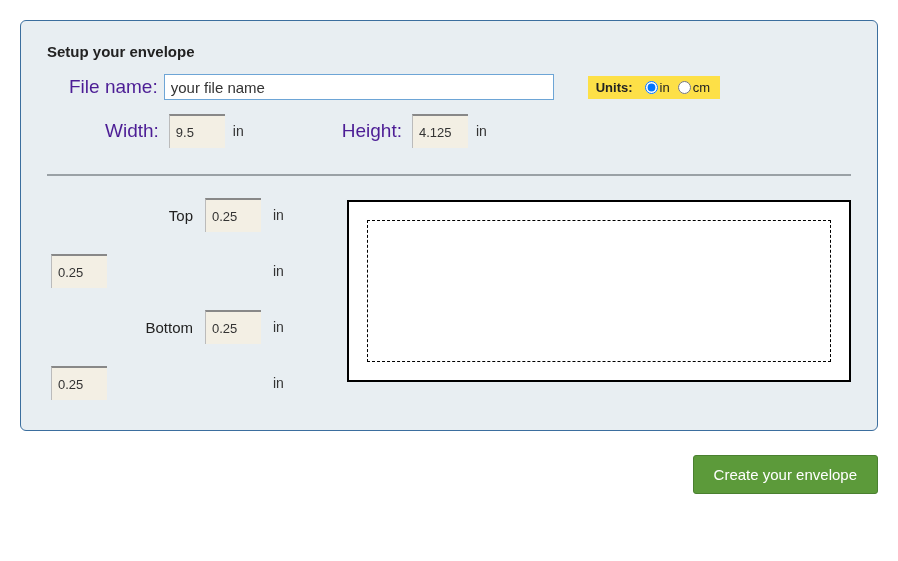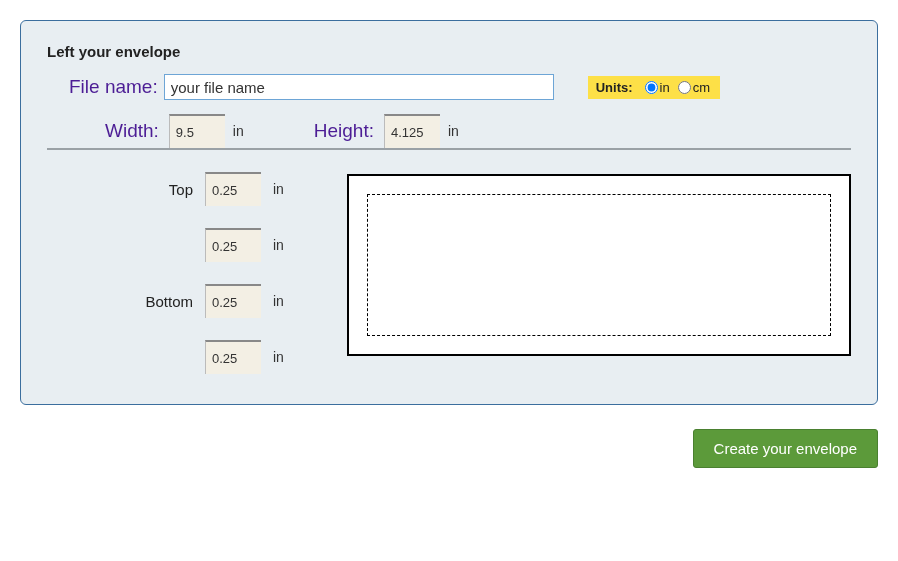--- a/index.html
+++ b/index.html
@@ -52,20 +52,22 @@
     align-items: center;
     font-size: 13px;
   }
   .units-box .ulabel { font-weight: bold; margin-right: 6px; }
   .units-box label { margin: 0 2px; display:inline-flex; align-items:center;}
   .units-box input[type="radio"] { margin: 0 2px 0 4px; }
   .row-dims {
     display: flex;
     align-items: center;
     padding-left: 58px;
+    margin-bottom: 26px;
+    gap: 28px;
   }
   .dim-group { display:flex; align-items:center; margin-right: 70px;}
   .num-input {
     width: 56px;
     height: 34px;
     border: none;
     border-top: 2px solid #888;
     border-left: 1px solid #bbb;
     background: #f3efe4;
     padding: 2px 6px;
@@ -88,21 +90,21 @@
   }
   .margins-controls {
     display: flex;
     flex-direction: column;
     gap: 22px;
     padding-top: 0;
   }
   .mrow {
     display: flex;
     align-items: center;
-    justify-content: flex-end;
+    justify-content: space-between;
     width: 250px;
   }
   .mrow .mlabel { font-size: 15px; text-align:right; flex:1; margin-right:8px;}
   .mrow .unit-suffix { width: 24px; margin-left: 4px;}
   .preview {
     width: 510px;
     height: 182px;
     border: 2px solid #000;
     background: #fff;
     position: relative;
@@ -128,21 +130,21 @@
     border-radius: 3px;
     cursor: pointer;
     font-family: 'Segoe UI', Arial, sans-serif;
   }
 </style>
 </head>
 <body>
 
 <div class="panel">
 
-  <div class="section-title">Left your envelope</div>
+  <div class="section-title">Setup your envelope</div>
 
   <div class="row-filename">
     <span class="label">File name:</span>
     <input type="text" class="filename-input" value="your file name" style="">
     <div class="units-box">
       <span class="ulabel">Units:</span>
       <label>
         <input type="radio" name="units" checked="" style="">
         <span>in</span>
       </label>

